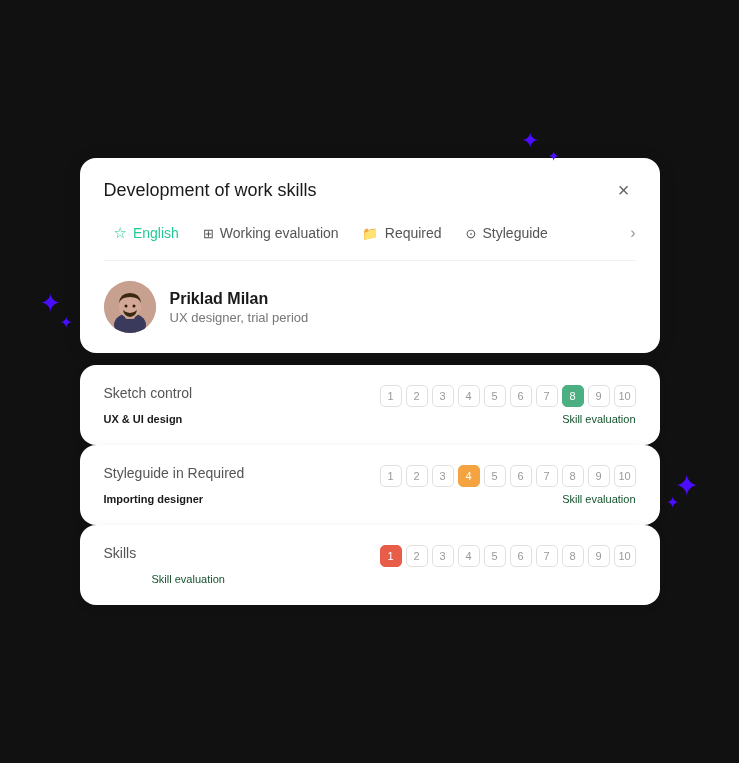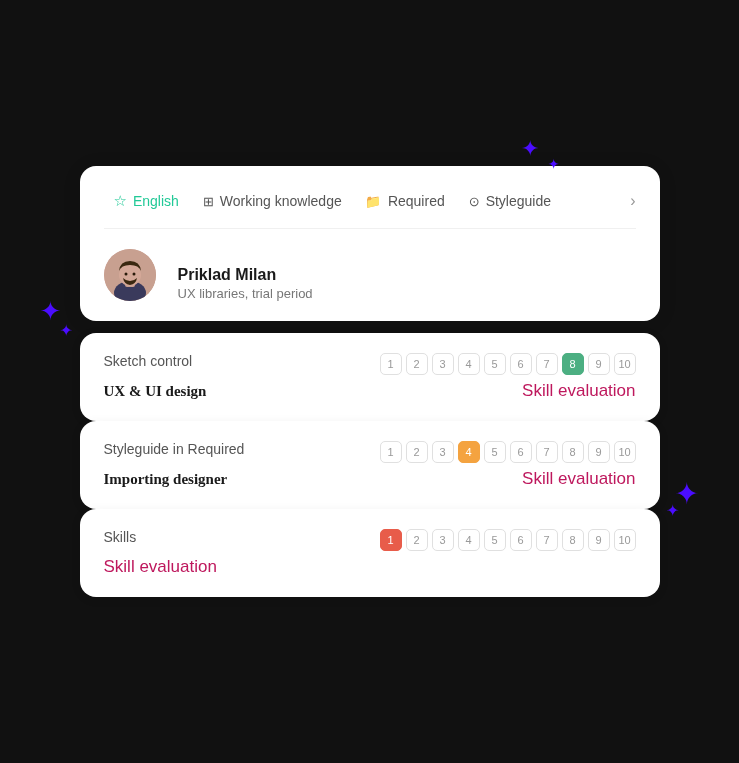--- a/index.html
+++ b/index.html
@@ -98,22 +98,22 @@
     .tab.active {
       color: #22c997;
     }
     .tab-chevron {
       margin-left: auto;
       color: #999;
       font-size: 16px;
     }
     .profile-section {
       display: flex;
-      align-items: flex-end;
-      gap: 22px;
+      align-items: center;
+      gap: 14px;
       padding: 4px 0;
     }
     .avatar {
       width: 52px;
       height: 52px;
       border-radius: 50%;
       background: linear-gradient(135deg, #d4a8a0, #b8907a);
       overflow: hidden;
       flex-shrink: 0;
       display: flex;
@@ -187,53 +187,57 @@
       color: #fff;
       border-color: #E85C4A;
     }
     .skill-bottom {
       display: flex;
       justify-content: space-between;
       align-items: center;
       margin-top: 6px;
     }
     .skill-subtitle {
-      font-size: 15px;
+      font-size: 11px;
       font-weight: 600;
       color: #1a1a1a;
-      font-family: Liberation Serif, serif;
     }
     .skill-eval {
-      font-size: 17px;
-      color: #be185d;
+      font-size: 11px;
+      color: #14532d;
+      margin-left: 48px;
     }
   </style>
 </head>
 <body>
 
 <div class="outer-wrapper">
   <div class="modal-container">
 
     <div class="sparkle sparkle-top-right">✦</div>
     <div class="sparkle sparkle-top-right2">✦</div>
     <div class="sparkle sparkle-left">✦</div>
     <div class="sparkle sparkle-left2">✦</div>
     <div class="sparkle sparkle-right">✦</div>
     <div class="sparkle sparkle-right2">✦</div>
 
     <div class="card header-card">
+      <div class="header-top">
+        <span class="header-title">Development of work skills</span>
+        <button class="close-btn">×</button>
+      </div>
 
       <div class="tabs">
         <button class="tab active">
           <span style="color:#22c997; font-size:15px;">☆</span>
           <span>English</span>
         </button>
         <button class="tab">
           <span style="font-size:13px;">⊞</span>
-          <span>Working knowledge</span>
+          <span>Working evaluation</span>
         </button>
         <button class="tab">
           <span style="font-size:13px;">📁</span>
           <span>Required</span>
         </button>
         <button class="tab">
           <span style="font-size:13px;">⊙</span>
           <span>Styleguide</span>
         </button>
         <span class="tab-chevron">›</span>
@@ -254,21 +258,21 @@
             <path d="M15 22 Q16 12 26 12 Q36 12 37 22 Q35 16 26 16 Q17 16 15 22Z" fill="#3a2810"></path>
 
             <path d="M19 29 Q20 35 26 36 Q32 35 33 29 Q30 32 26 32 Q22 32 19 29Z" fill="#3a2810"></path>
 
             <circle cx="22" cy="25" r="1.5" fill="#2a1a0a"></circle>
             <circle cx="30" cy="25" r="1.5" fill="#2a1a0a"></circle>
           </svg>
         </div>
         <div>
           <div class="profile-name">Priklad Milan</div>
-          <div class="profile-role">UX libraries, trial period</div>
+          <div class="profile-role">UX designer, trial period</div>
         </div>
       </div>
     </div>
 
     <div id="skills-container">
         <div class="skill-card">
     <div class="skill-top">
       <span class="skill-name">Sketch control</span>
       <div class="skill-rating">
         <div class="rating-num">1</div>

